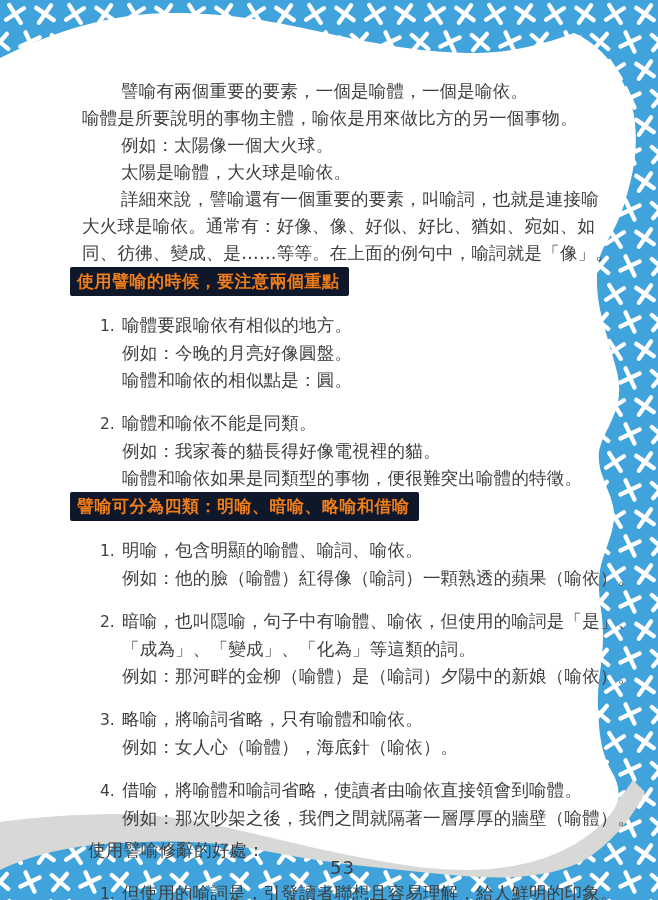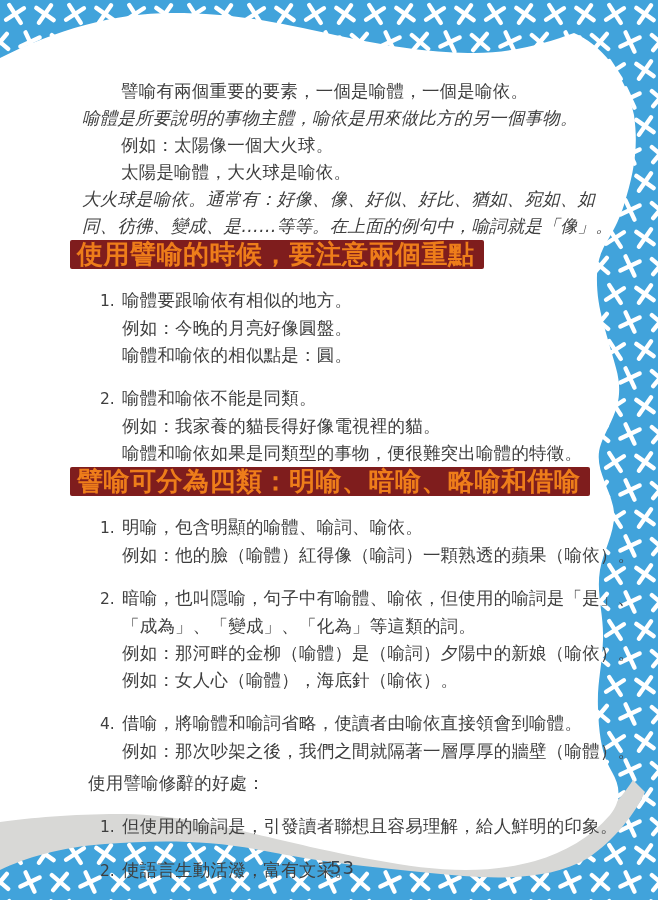--- a/index.html
+++ b/index.html
@@ -1,28 +1,28 @@
 <!DOCTYPE html>
 <html><head>
 <meta charset="utf-8">
 <style>
   html,body{margin:0;padding:0;}
   .canvas{position:relative;width:658px;height:900px;overflow:hidden;font-family:"DejaVu Sans",sans-serif;}
   .bg-svg{position:absolute;left:0;top:0;width:658px;height:900px;display:block;}
   .content{position:absolute;left:66px;top:78px;width:575px;}
   .blk{line-height:27px;font-size:17.5px;letter-spacing:0.2px;color:#3e3e3e;white-space:nowrap;}
   .blk.p-first{padding-left:55px;}
-  .blk.p-flush{padding-left:16px;font-style:italic;}
+  .blk.p-flush{padding-left:16px;}
   .blk.p-sub{padding-left:22px;}
   .blk.li{padding-left:34px;margin-top:16px;}
   .blk.li .num{display:inline-block;width:22px;font-size:15.5px;letter-spacing:0;}
   .blk.li-cont{padding-left:56px;}
   .blk.heading{line-height:28px;margin:0 0 6px 0;}
-  .blk.heading .hbg{display:inline-block;margin-left:4px;background:#7f1d1d;color:#ee7d1a;
-      font-weight:700;font-size:26px;letter-spacing:0.5px;padding:0 9px 1px 7px;border-radius:2px;}
+  .blk.heading .hbg{display:inline-block;margin-left:4px;background:#0f172a;color:#ee7d1a;
+      font-weight:700;font-size:17px;letter-spacing:0.5px;padding:0 9px 1px 7px;border-radius:2px;}
   .blk.spacer{height:5px;line-height:5px;}
   .page-num{position:absolute;left:330px;top:857px;font-size:18px;color:#3a4048;letter-spacing:1px;}
 </style>
 </head>
 <body>
 
 <div class="canvas">
 
   <svg class="bg-svg" viewBox="0 0 658 900" xmlns="http://www.w3.org/2000/svg">
     <defs>
@@ -72,35 +72,37 @@
              C 320,850 295,843 255,834
              C 205,822 165,814 118,814
              C 72,814 30,818 0,822 Z"></path>
   </svg>
 
   <div class="content">
       <div class="blk p-first">譬喻有兩個重要的要素，一個是喻體，一個是喻依。</div>
       <div class="blk p-flush">喻體是所要說明的事物主體，喻依是用來做比方的另一個事物。</div>
       <div class="blk p-first">例如：太陽像一個大火球。</div>
       <div class="blk p-first">太陽是喻體，大火球是喻依。</div>
+      <div class="blk p-first">詳細來說，譬喻還有一個重要的要素，叫喻詞，也就是連接喻</div>
       <div class="blk p-flush">大火球是喻依。通常有：好像、像、好似、好比、猶如、宛如、如</div>
       <div class="blk p-flush">同、彷彿、變成、是……等等。在上面的例句中，喻詞就是「像」。</div>
       <div class="blk heading"><span class="hbg">使用譬喻的時候，要注意兩個重點</span></div>
       <div class="blk li"><span class="num">1.</span><span>喻體要跟喻依有相似的地方。</span></div>
       <div class="blk li-cont">例如：今晚的月亮好像圓盤。</div>
       <div class="blk li-cont">喻體和喻依的相似點是：圓。</div>
       <div class="blk li"><span class="num">2.</span><span>喻體和喻依不能是同類。</span></div>
       <div class="blk li-cont">例如：我家養的貓長得好像電視裡的貓。</div>
       <div class="blk li-cont">喻體和喻依如果是同類型的事物，便很難突出喻體的特徵。</div>
       <div class="blk heading"><span class="hbg">譬喻可分為四類：明喻、暗喻、略喻和借喻</span></div>
       <div class="blk li"><span class="num">1.</span><span>明喻，包含明顯的喻體、喻詞、喻依。</span></div>
       <div class="blk li-cont">例如：他的臉（喻體）紅得像（喻詞）一顆熟透的蘋果（喻依）。</div>
       <div class="blk li"><span class="num">2.</span><span>暗喻，也叫隱喻，句子中有喻體、喻依，但使用的喻詞是「是」、</span></div>
       <div class="blk li-cont">「成為」、「變成」、「化為」等這類的詞。</div>
       <div class="blk li-cont">例如：那河畔的金柳（喻體）是（喻詞）夕陽中的新娘（喻依）。</div>
+      <div class="blk li"><span class="num">3.</span><span>略喻，將喻詞省略，只有喻體和喻依。</span></div>
       <div class="blk li-cont">例如：女人心（喻體），海底針（喻依）。</div>
       <div class="blk li"><span class="num">4.</span><span>借喻，將喻體和喻詞省略，使讀者由喻依直接領會到喻體。</span></div>
       <div class="blk li-cont">例如：那次吵架之後，我們之間就隔著一層厚厚的牆壁（喻體）。</div>
       <div class="blk spacer"></div>
       <div class="blk p-sub">使用譬喻修辭的好處：</div>
       <div class="blk li"><span class="num">1.</span><span>但使用的喻詞是，引發讀者聯想且容易理解，給人鮮明的印象。</span></div>
       <div class="blk li"><span class="num">2.</span><span>使語言生動活潑，富有文采。</span></div>
     </div>
 
   <div class="page-num">53</div>

